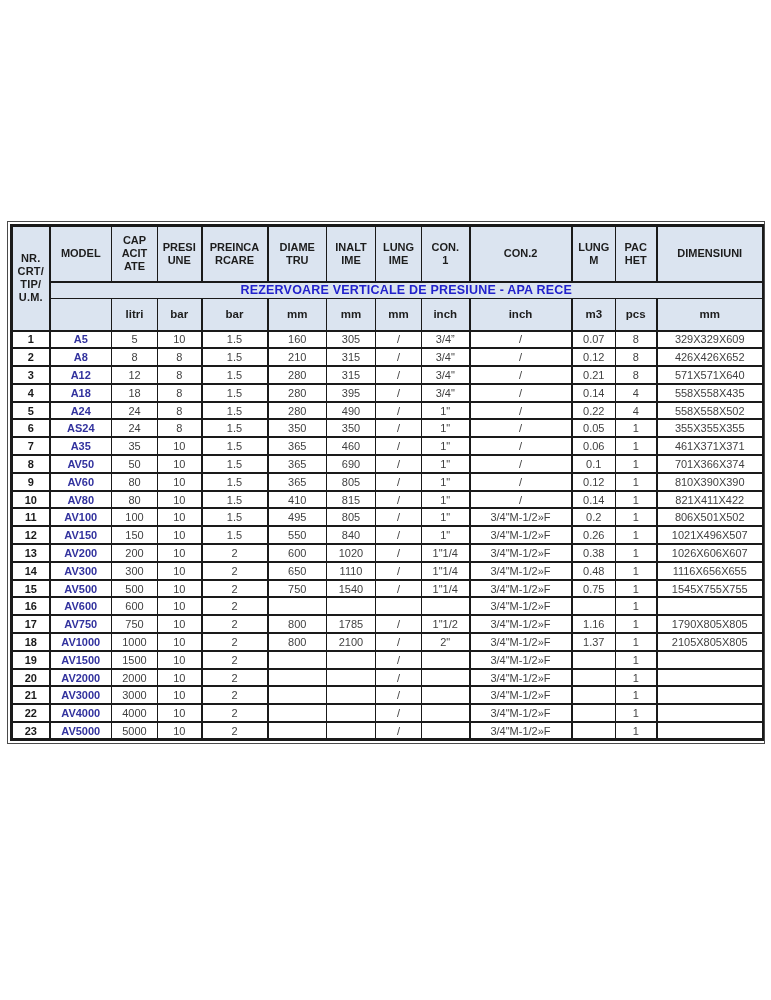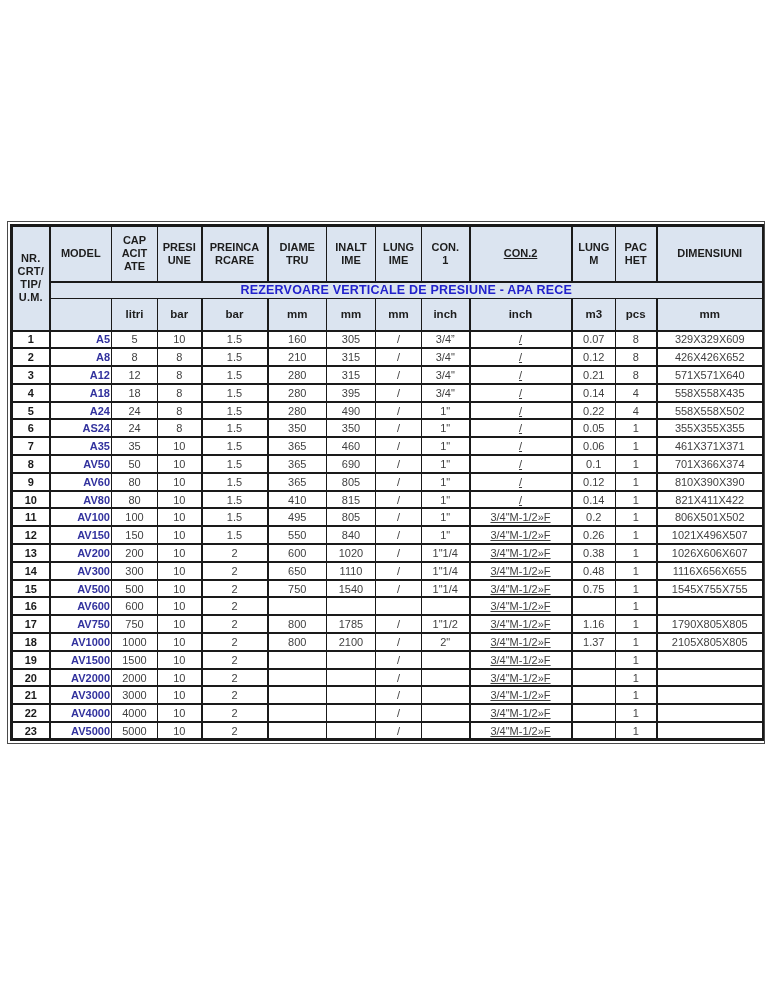--- a/index.html
+++ b/index.html
@@ -52,24 +52,24 @@
     font-size:11.5px;font-weight:bold;color:#1d1d1d;
     border-bottom:2px solid var(--border-color);
   }
   
   tbody td{
     height:17.8px;font-size:11px;color:var(--data-color);
     border-top:2px solid var(--border-color);
     border-bottom:2px solid var(--border-color);
   }
   tbody td:nth-child(1){font-weight:bold;color:var(--nr-color);border-right:2px solid var(--border-color);}
-  tbody td:nth-child(2){font-weight:bold;color:var(--model-color);text-align:right;}
+  tbody td:nth-child(2){font-weight:bold;color:var(--model-color);}
   
   tbody td:nth-child(5), .hdr-row th:nth-child(5){border-left:2px solid var(--border-color);border-right:2px solid var(--border-color);margin-left:48px;}
-  tbody td:nth-child(10), .hdr-row th:nth-child(10){border-left:2px solid var(--border-color);border-right:2px solid var(--border-color);text-decoration:underline;}
+  tbody td:nth-child(10), .hdr-row th:nth-child(10){border-left:2px solid var(--border-color);border-right:2px solid var(--border-color);}
   tbody td:nth-child(13), .hdr-row th:nth-child(13){border-left:2px solid var(--border-color);}
   .unit-row th:nth-child(4){border-left:2px solid var(--border-color);border-right:2px solid var(--border-color);}
   .unit-row th:nth-child(9){border-left:2px solid var(--border-color);border-right:2px solid var(--border-color);}
   .unit-row th:nth-child(12){border-left:2px solid var(--border-color);}
   .corner{border-right:2px solid var(--border-color);}
 </style>
 </head>
 <body>
 
 <div class="page">

